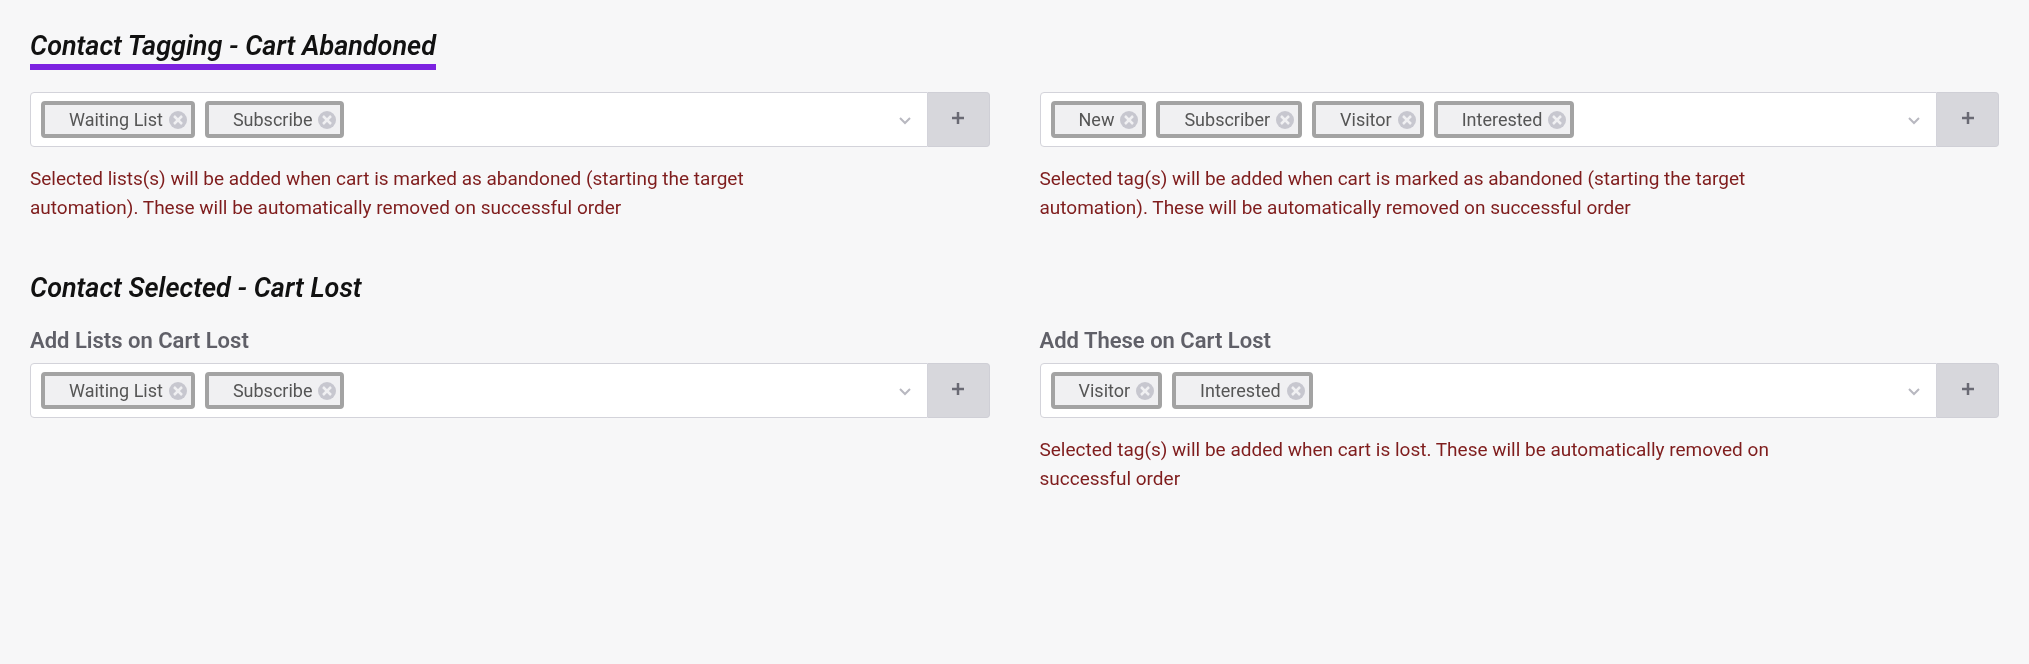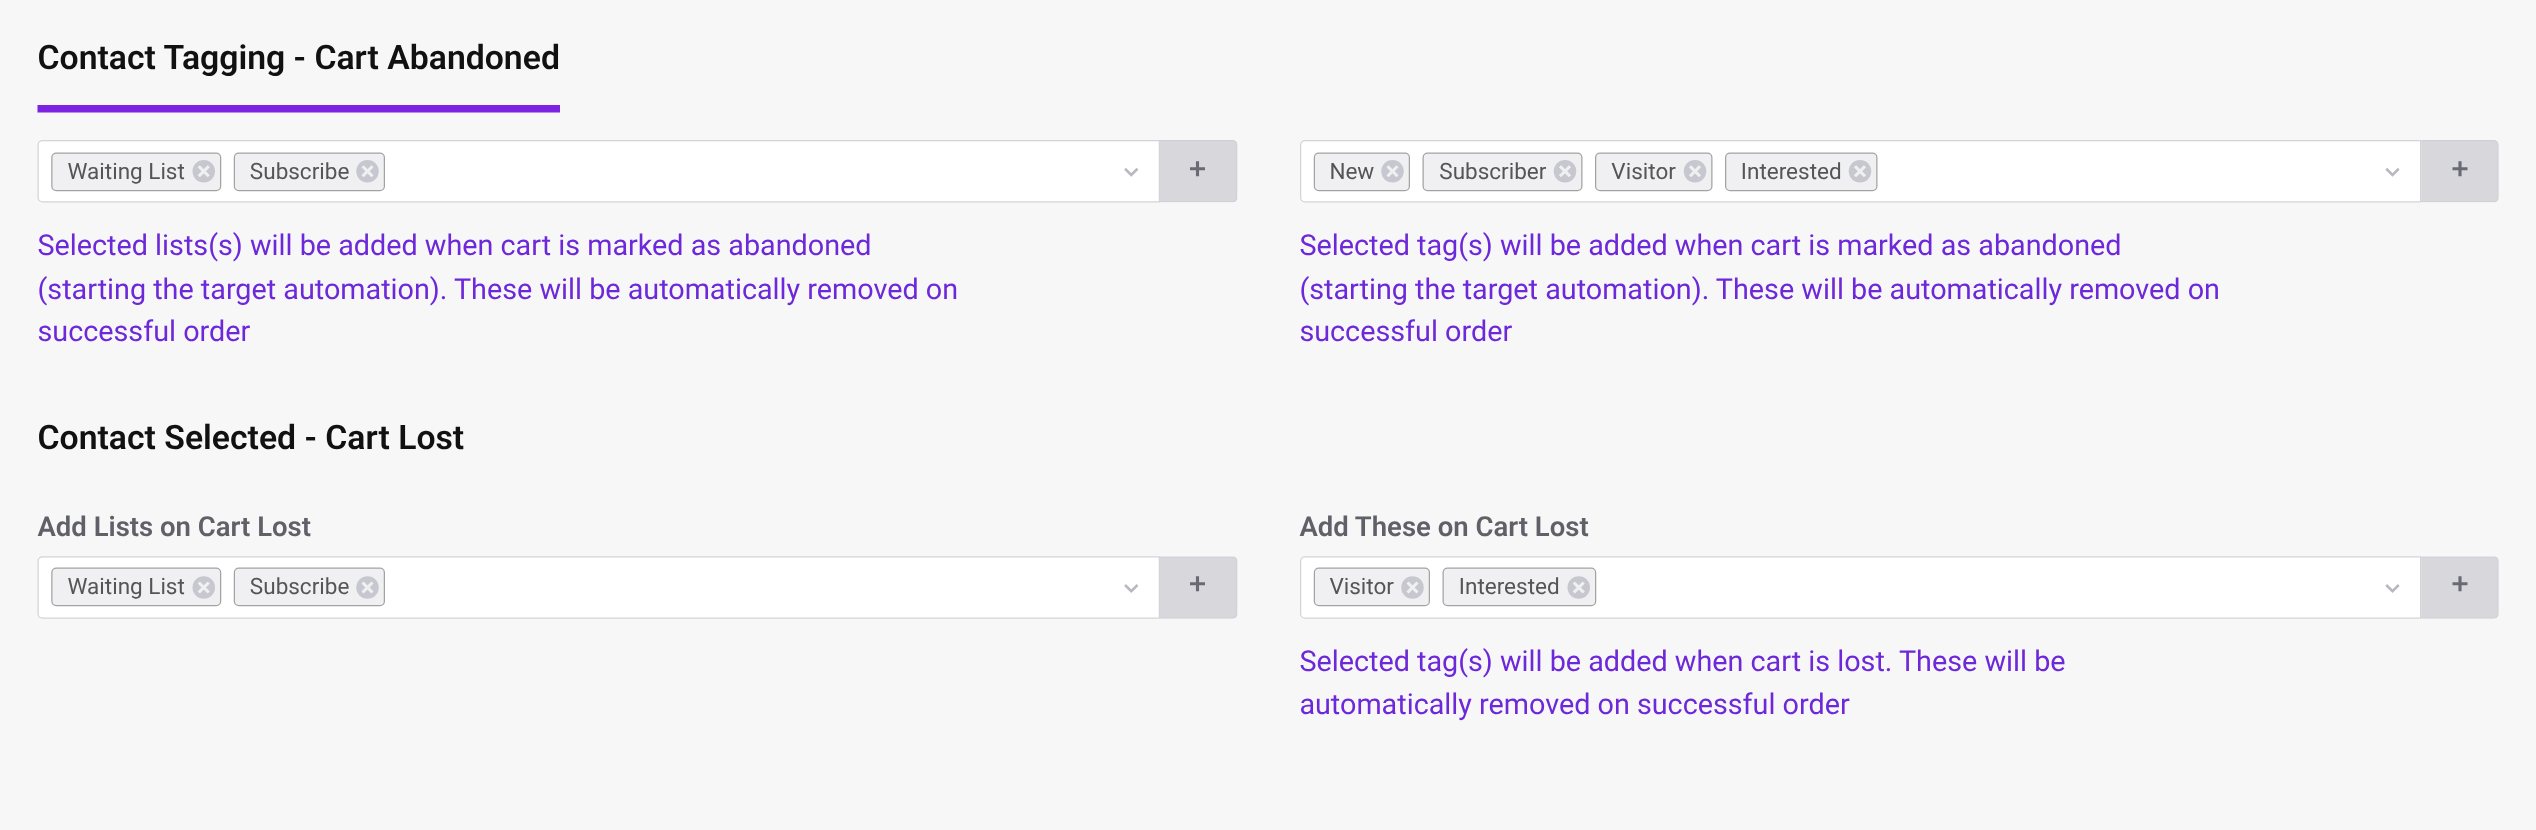--- a/index.html
+++ b/index.html
@@ -16,21 +16,22 @@
       width: 2029px;
     }
     .section {
       margin-bottom: 50px;
     }
     .section-title {
       font-size: 27px;
       font-weight: 600;
       color: #111;
       display: inline-block;
-      padding-bottom: 22px;
+      padding-bottom: 2px;
+      font-style: italic;
     }
     .section-title.highlighted {
       border-bottom: 6px solid #7c22e0;
     }
     .row {
       display: flex;
       gap: 50px;
       margin-top: 22px;
     }
     .col {
@@ -62,23 +63,23 @@
     .tags-wrap {
       display: flex;
       flex-wrap: wrap;
       gap: 10px;
       flex: 1;
     }
     .tag {
       display: inline-flex;
       align-items: center;
       background: #f0f0f2;
-      border: 1px solid #a3a3a3;
+      border: 4px solid #a3a3a3;
       border-radius: 4px;
-      padding: 4px 4px 4px 12px;
+      padding: 4px 4px 4px 24px;
       font-size: 18px;
       color: #555;
       gap: 6px;
     }
     .tag-remove {
       width: 18px;
       height: 18px;
       border-radius: 50%;
       background: #c7c7cf;
       display: inline-flex;
@@ -121,22 +122,22 @@
       color: #6a6a74;
     }
     .add-btn svg {
       width: 16px;
       height: 16px;
       stroke: #6a6a74;
       stroke-width: 2.5;
     }
     .help-text {
       margin-top: 18px;
-      font-size: 23px;
-      color: #6d28d9;
+      font-size: 19px;
+      color: #7f1d1d;
       line-height: 1.5;
       max-width: 740px;
     }
   </style>
 </head>
 <body>
 
 <div id="root">
     <div class="section">
       <h2 class="section-title highlighted">Contact Tagging - Cart Abandoned</h2>

